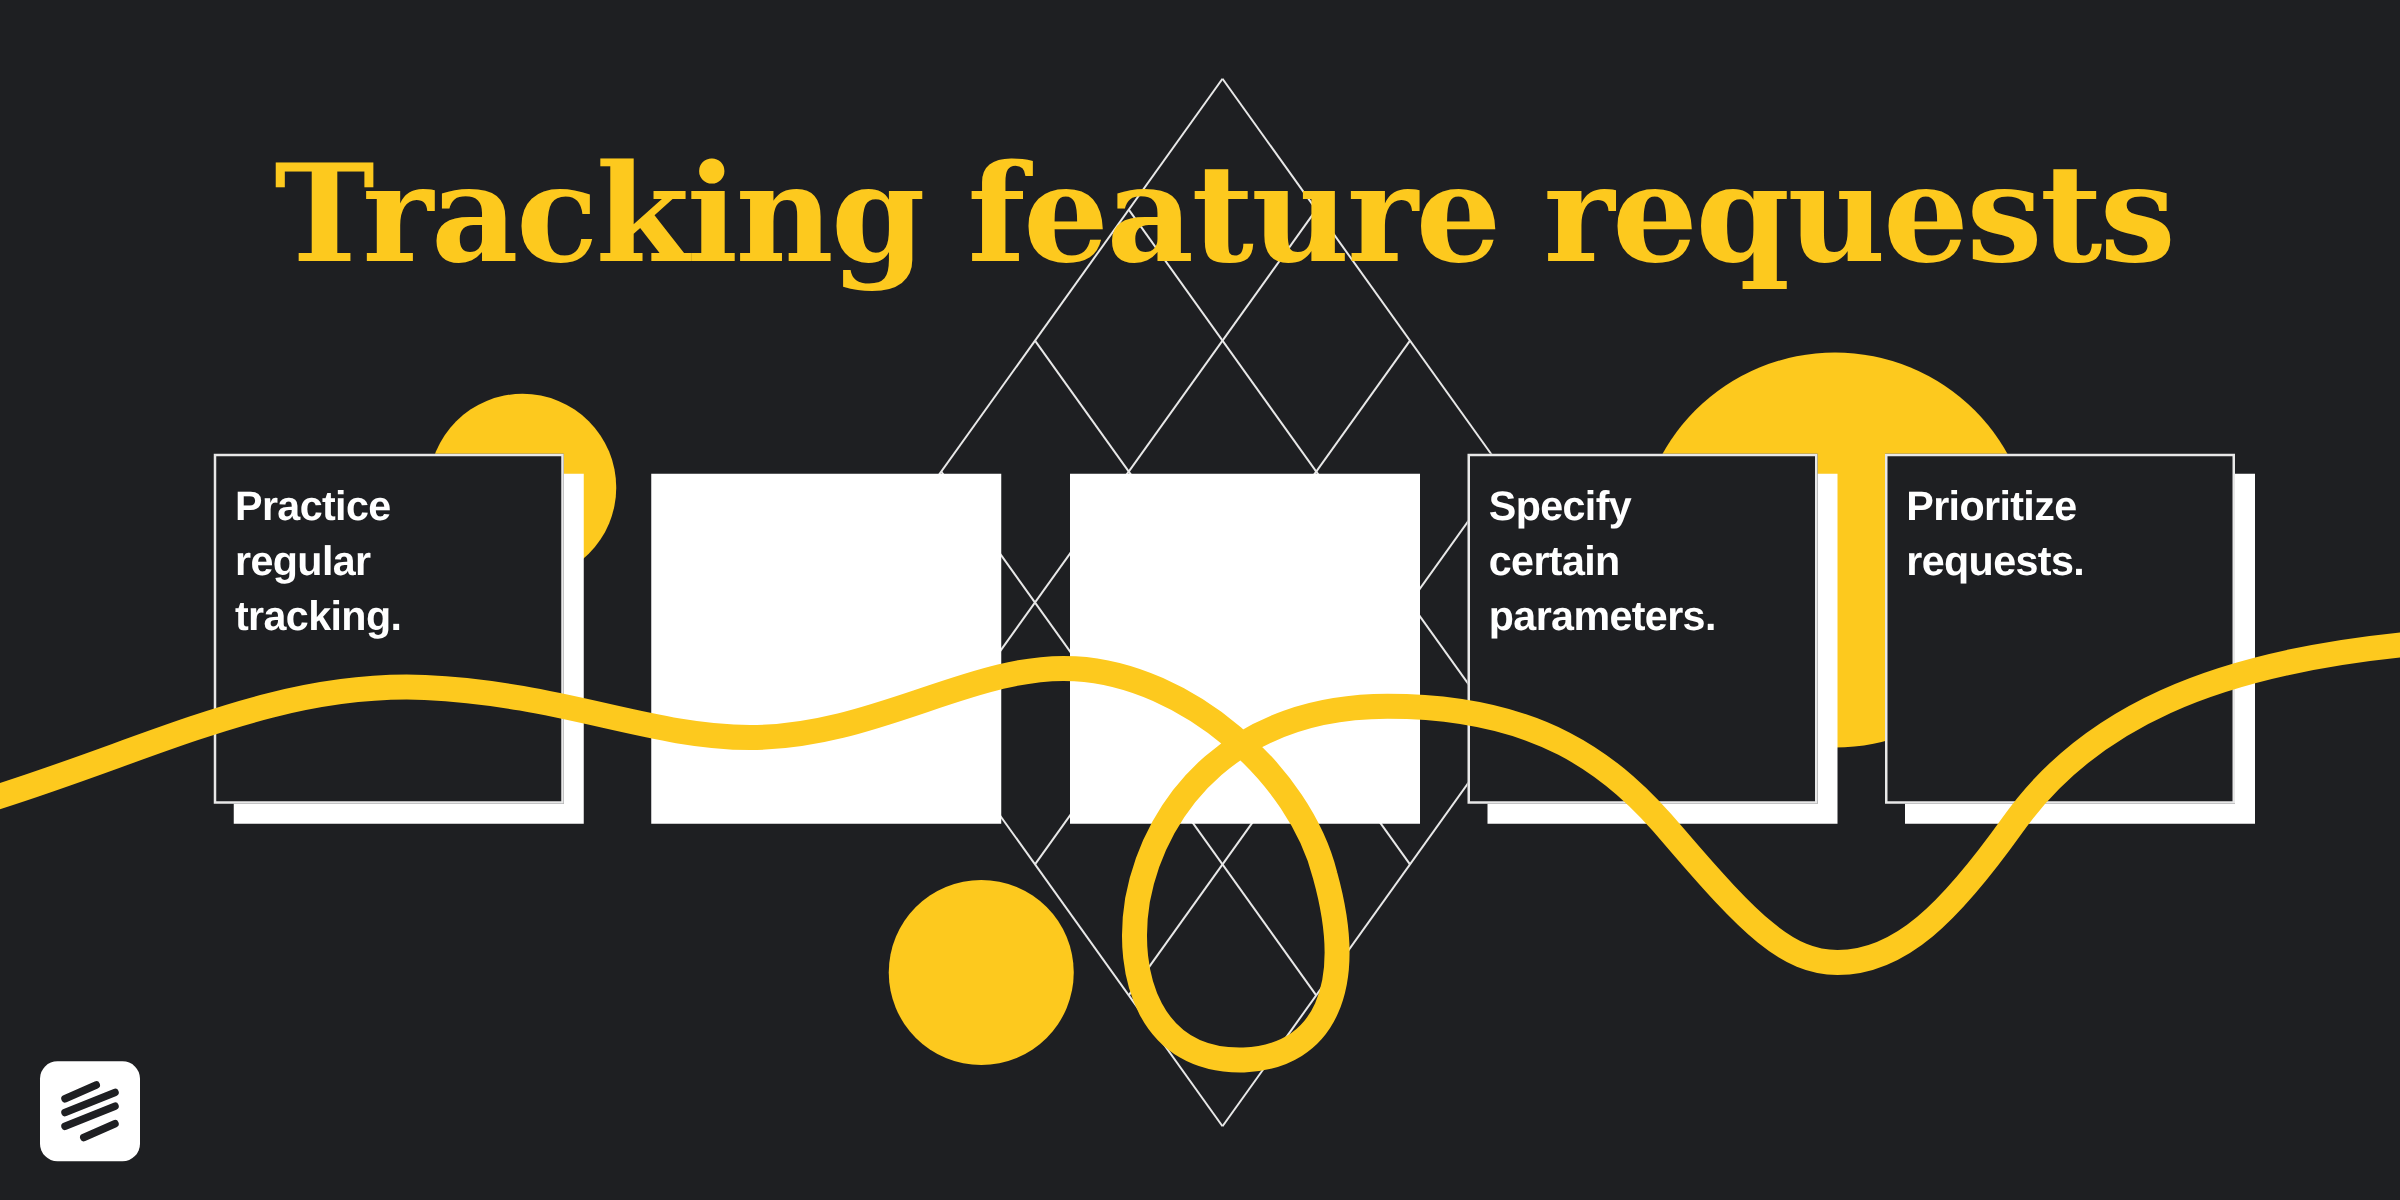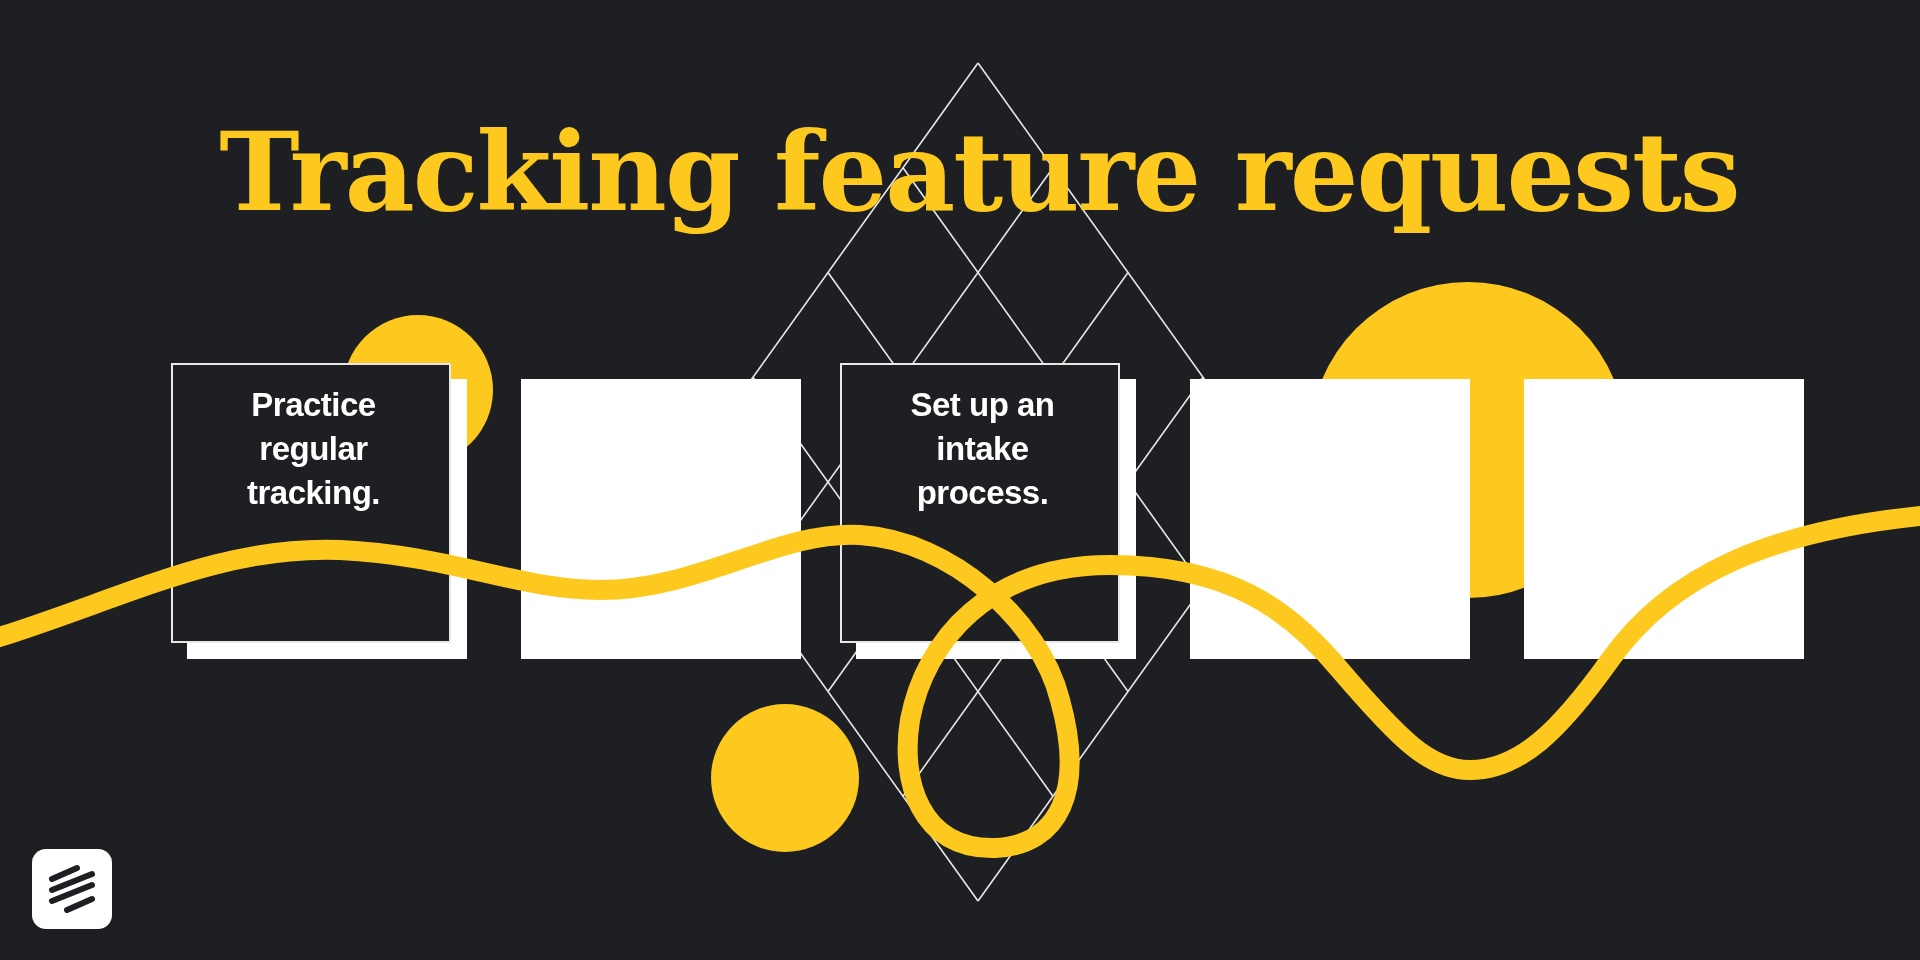--- a/index.html
+++ b/index.html
@@ -1,19 +1,19 @@
 <!DOCTYPE html>
 <html><head>
 <meta charset="utf-8">
 <style>
   html, body { margin:0; padding:0; }
   body { width:1920px; height:960px; background:#1e1f22; overflow:hidden; position:relative; font-family:"Liberation Sans", sans-serif; }
   #bg { position:absolute; left:0; top:0; width:1920px; height:960px; }
   .title { position:absolute; left:0; top:118px; width:1958px; text-align:center; font-family:"DejaVu Serif", serif; font-weight:bold; font-size:108px; letter-spacing:-2px; line-height:1; }
-  .card-wrap { position:absolute; top:363px; width:296px; height:244px;text-align:center; }
+  .card-wrap { position:absolute; top:363px; width:296px; height:244px; }
   .card-shadow { position:absolute; left:16px; top:16px; width:280px; height:280px; background:#ffffff; }
   .card { position:absolute; left:0; top:0; width:276px; height:276px; background:#1e1f22; border:2px solid #e8e8e8; box-sizing:content-box; }
   .card-text { position:absolute; left:15px; top:18px; right:10px; color:#ffffff; font-family:"Liberation Sans", sans-serif; font-weight:bold; font-size:33px; line-height:44px; letter-spacing:-0.5px; white-space:pre-line; }
   #fg { position:absolute; left:0; top:0; width:1920px; height:960px; pointer-events:none; }
   .logo { position:absolute; left:32px; top:849px; width:80px; height:80px; background:#ffffff; border-radius:14px; }
 </style>
 </head>
 <body>
 
 <svg id="bg" viewBox="0 0 1920 960" xmlns="http://www.w3.org/2000/svg">
@@ -42,31 +42,35 @@
     <div class="card-text">Practice
 regular
 tracking.</div>
   </div>
 </div>
 <div class="card-wrap" style="left:505px">
   <div class="card-shadow"></div>
 </div>
 <div class="card-wrap" style="left:840px">
   <div class="card-shadow"></div>
-  <div class="card">
-    <div class="card-text">Set up an
-intake
-process.</div>
-  </div>
 </div>
 <div class="card-wrap" style="left:1174px">
   <div class="card-shadow"></div>
+  <div class="card">
+    <div class="card-text">Specify
+certain
+parameters.</div>
+  </div>
 </div>
 <div class="card-wrap" style="left:1508px">
   <div class="card-shadow"></div>
+  <div class="card">
+    <div class="card-text">Prioritize
+requests.</div>
+  </div>
 </div>
 
 <svg id="fg" viewBox="0 0 1920 960" xmlns="http://www.w3.org/2000/svg">
   <path d="M -10 640
            C 120 600, 220 545, 340 550
            C 450 555, 520 590, 600 590
            C 700 590, 780 530, 860 535
            C 950 540, 1040 620, 1060 700
            C 1085 790, 1060 845, 995 848
            C 920 850, 900 780, 910 720

